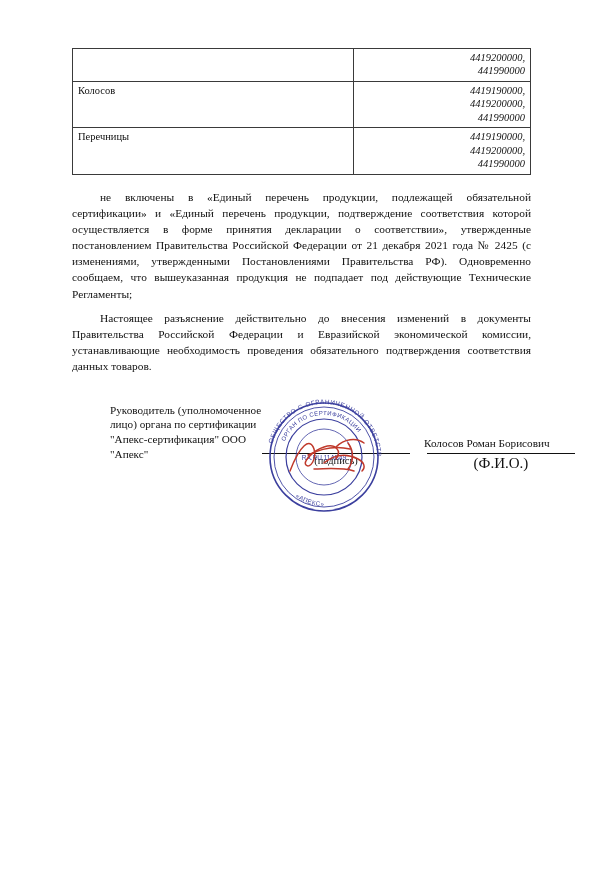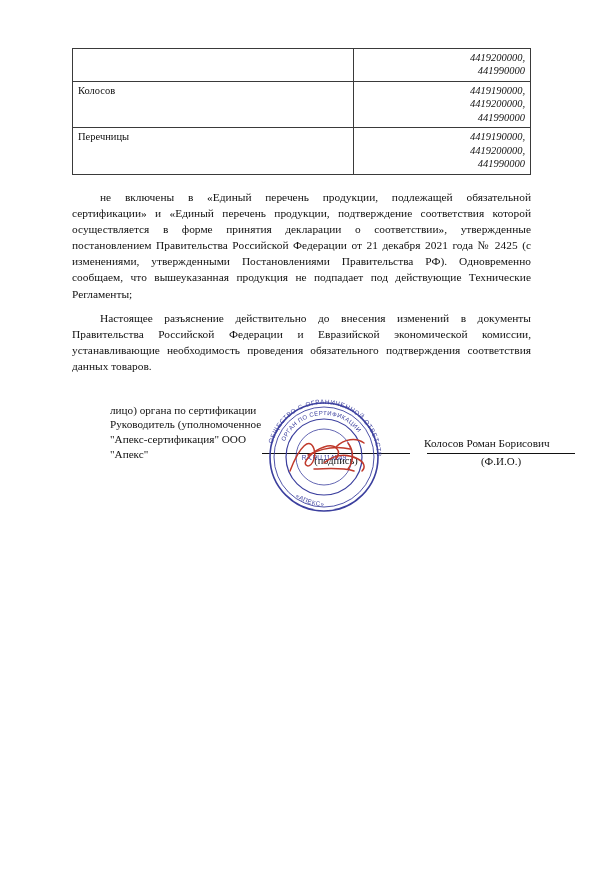--- a/index.html
+++ b/index.html
@@ -109,21 +109,21 @@
     top: 34px;
     width: 155px;
     font-size: 11.2px;
   }
   .sig-caption-right {
     position: absolute;
     left: 355px;
     top: 52px;
     width: 148px;
     text-align: center;
-    font-size: 11px;
+    font-size: 15px;
   }
 
   
   .stamp {
     position: absolute;
     left: 185px;
     top: -13px;
     width: 134px;
     height: 134px;
     pointer-events: none;
@@ -172,22 +172,22 @@
       </tr>
     </tbody>
   </table>
 
   <p class="para first">не включены в «Единый перечень продукции, подлежащей обязательной сертификации» и «Единый перечень продукции, подтверждение соответствия которой осуществляется в форме принятия декларации о соответствии», утвержденные постановлением Правительства Российской Федерации от 21 декабря 2021 года № 2425 (с изменениями, утвержденными Постановлениями Правительства РФ). Одновременно сообщаем, что вышеуказанная продукция не подпадает под действующие Технические Регламенты;</p>
   <p class="para">Настоящее разъяснение действительно до внесения изменений в документы Правительства Российской Федерации и Евразийской экономической комиссии, устанавливающие необходимость проведения обязательного подтверждения соответствия данных товаров.</p>
 
   <div class="sig-block">
 
     <div class="sig-title">
+      <div>Руководитель (уполномоченное</div>
       <div>лицо) органа по сертификации</div>
-      <div>Руководитель (уполномоченное</div>
       <div>"Апекс-сертификация" ООО</div>
       <div>"Апекс"</div>
     </div>
 
     <div class="sig-line-left"></div>
     <div class="sig-caption-left">(подпись)</div>
 
     <div class="sig-name-right">Колосов Роман Борисович</div>
     <div class="sig-line-right"></div>
     <div class="sig-caption-right">(Ф.И.О.)</div>

